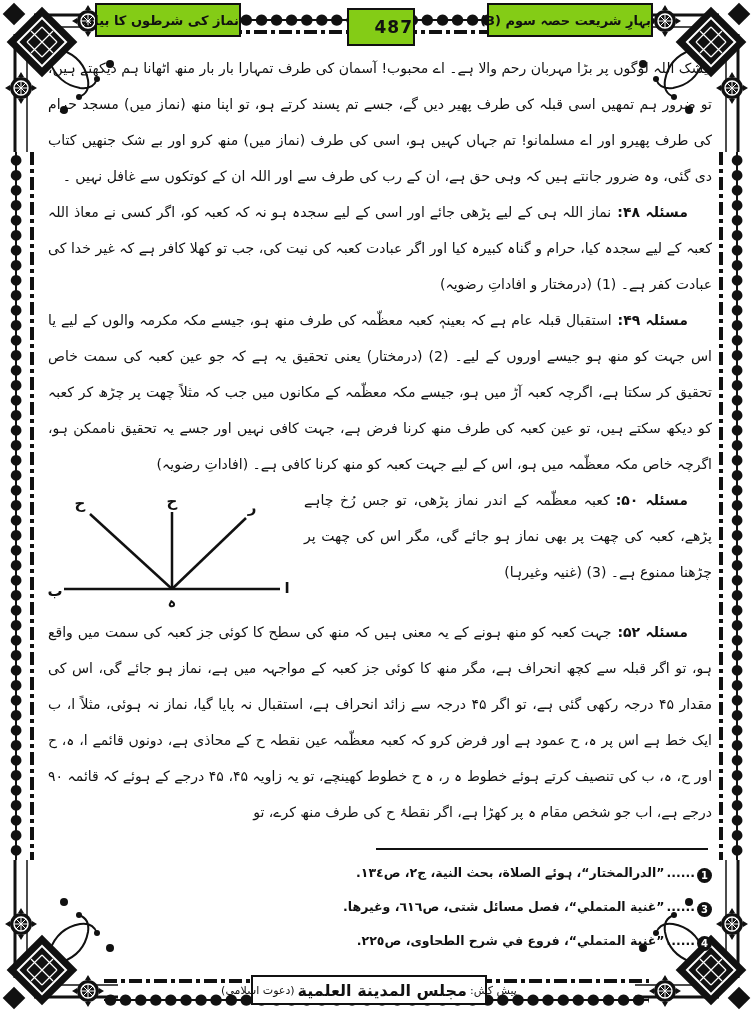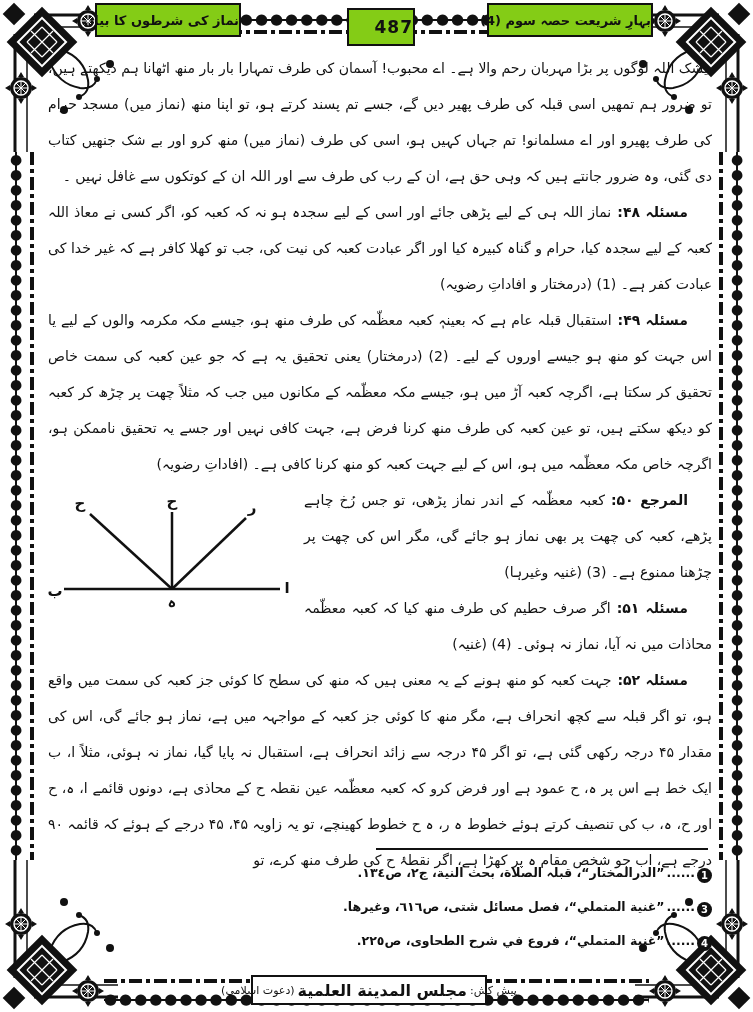--- a/index.html
+++ b/index.html
@@ -108,21 +108,21 @@
   <div class="beads-h" style="left:104px;right:104px;top:12px;">●●●●●●●●●●●●●●●●●●●●●●●●●●●●●●●●●●●●●●●●</div>
   <div class="dashdot-h" style="left:104px;right:104px;top:30px;"></div>
   <div class="dashdot-h" style="left:104px;right:104px;top:979px;"></div>
   <div class="beads-h" style="left:104px;right:104px;top:992px;">●●●●●●●●●●●●●●●●●●●●●●●●●●●●●●●●●●●●●●●●</div>
   <div class="beads-v" style="left:8px;top:152px;height:708px;">●●●●●●●●●●●●●●●●●●●●●●●●●●●●●●●●●●●●●●●●●●●●●●●●</div>
   <div class="dashdot-v" style="left:30px;top:152px;height:708px;"></div>
   <div class="beads-v" style="right:8px;top:152px;height:708px;">●●●●●●●●●●●●●●●●●●●●●●●●●●●●●●●●●●●●●●●●●●●●●●●●</div>
   <div class="dashdot-v" style="right:30px;top:152px;height:708px;"></div>
 
   <div class="hbox" style="left:487px;top:3px;width:162px;height:30px;">
-    <span class="t">بہارِ شریعت حصہ سوم (4)</span>
+    <span class="t">بہارِ شریعت حصہ سوم (3)</span>
   </div>
   <div class="hbox" style="left:347px;top:8px;width:64px;height:34px;">
     <span class="pagenum">487</span>
   </div>
   <div class="hbox" style="left:95px;top:3px;width:142px;height:30px;">
     <span class="t">نماز کی شرطوں کا بیان</span>
   </div>
 
   <div class="content">
     <p>بیشک اللہ لوگوں پر بڑا مہربان رحم والا ہے۔ اے محبوب! آسمان کی طرف تمہارا بار بار منھ اٹھانا ہم دیکھتے ہیں، تو ضرور ہم تمھیں اسی قبلہ کی طرف پھیر دیں گے، جسے تم پسند کرتے ہو، تو اپنا منھ (نماز میں) مسجد حرام کی طرف پھیرو اور اے مسلمانو! تم جہاں کہیں ہو، اسی کی طرف (نماز میں) منھ کرو اور بے شک جنھیں کتاب دی گئی، وہ ضرور جانتے ہیں کہ وہی حق ہے، ان کے رب کی طرف سے اور اللہ ان کے کوتکوں سے غافل نہیں ۔</p>
@@ -137,31 +137,30 @@
         <line x1="124" y1="97" x2="124" y2="20"></line>
         <line x1="124" y1="97" x2="42" y2="22"></line>
         <line x1="124" y1="97" x2="198" y2="26"></line>
         <text x="32" y="16" text-anchor="middle">ح</text>
         <text x="124" y="14" text-anchor="middle">ح</text>
         <text x="204" y="20" text-anchor="middle">ر</text>
         <text x="239" y="101" text-anchor="middle">ا</text>
         <text x="7" y="104" text-anchor="middle">ب</text>
         <text x="124" y="115" text-anchor="middle">ہ</text>
       </svg>
-      <p class="masala"><b class="mlabel">المرجع ۵۰:</b><span>کعبہ معظّمہ کے اندر نماز پڑھی، تو جس رُخ چاہے پڑھے، کعبہ کی چھت پر بھی نماز ہو جائے گی، مگر اس کی چھت پر چڑھنا ممنوع ہے۔ (3) (غنیہ وغیرہا)</span></p>
-      <p class="masala"><b class="mlabel">مسئلہ ۵۱:</b><span>اگر صرف حطیم کی طرف منھ کیا کہ کعبہ معظّمہ محاذات میں نہ آیا، نماز نہ ہوئی۔ (4) (غنیہ)</span></p>
+      <p class="masala"><b class="mlabel">مسئلہ ۵۰:</b><span>کعبہ معظّمہ کے اندر نماز پڑھی، تو جس رُخ چاہے پڑھے، کعبہ کی چھت پر بھی نماز ہو جائے گی، مگر اس کی چھت پر چڑھنا ممنوع ہے۔ (3) (غنیہ وغیرہا)</span></p>
     </div>
 
     <p class="masala clear"><b class="mlabel">مسئلہ ۵۲:</b><span>جہت کعبہ کو منھ ہونے کے یہ معنی ہیں کہ منھ کی سطح کا کوئی جز کعبہ کی سمت میں واقع ہو، تو اگر قبلہ سے کچھ انحراف ہے، مگر منھ کا کوئی جز کعبہ کے مواجہہ میں ہے، نماز ہو جائے گی، اس کی مقدار ۴۵ درجہ رکھی گئی ہے، تو اگر ۴۵ درجہ سے زائد انحراف ہے، استقبال نہ پایا گیا، نماز نہ ہوئی، مثلاً ا، ب ایک خط ہے اس پر ہ، ح عمود ہے اور فرض کرو کہ کعبہ معظّمہ عین نقطہ ح کے محاذی ہے، دونوں قائمے ا، ہ، ح اور ح، ہ، ب کی تنصیف کرتے ہوئے خطوط ہ ر، ہ ح خطوط کھینچے، تو یہ زاویہ ۴۵، ۴۵ درجے کے ہوئے کہ قائمہ ۹۰ درجے ہے، اب جو شخص مقام ہ پر کھڑا ہے، اگر نقطۂ ح کی طرف منھ کرے، تو</span></p>
   </div>
 
   <div class="footnotes">
     <div class="fn-sep"></div>
     <div class="fn-row">
-      <span class="fn-item"><span class="fn-circle">1</span><span class="fn-dots">......</span><span>”الدرالمختار“، قبلہ الصلاة، بحث النية، ج٢، ص١٣٤.</span></span>
+      <span class="fn-item"><span class="fn-circle">1</span><span class="fn-dots">......</span><span>”الدرالمختار“، ہوئے الصلاة، بحث النية، ج٢، ص١٣٤.</span></span>
     </div>
     <div class="fn-row">
       <span class="fn-item"><span class="fn-circle">3</span><span class="fn-dots">......</span><span>”غنية المتملي“، فصل مسائل شتى، ص٦١٦، وغيرها.</span></span>
     </div>
     <div class="fn-row">
       <span class="fn-item"><span class="fn-circle">4</span><span class="fn-dots">......</span><span>”غنية المتملي“، فروع في شرح الطحاوى، ص٢٢٥.</span></span>
     </div>
   </div>
 
   <div class="footer-box">

